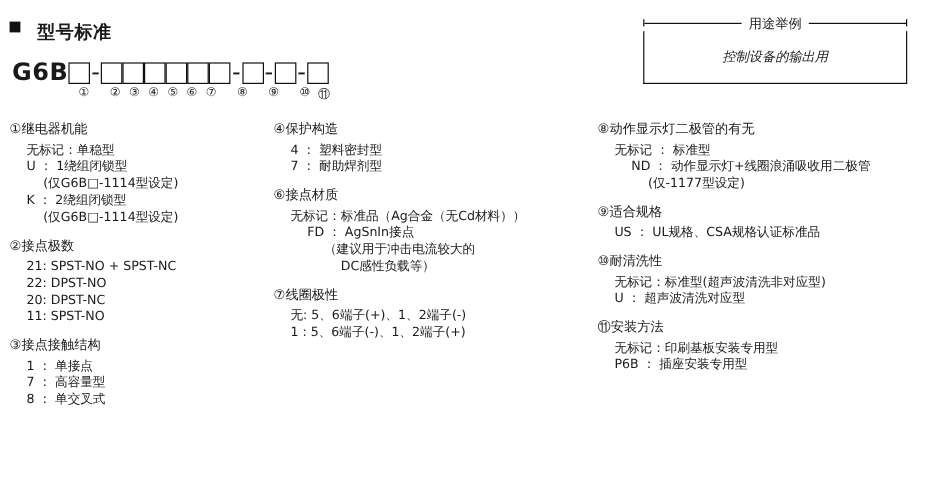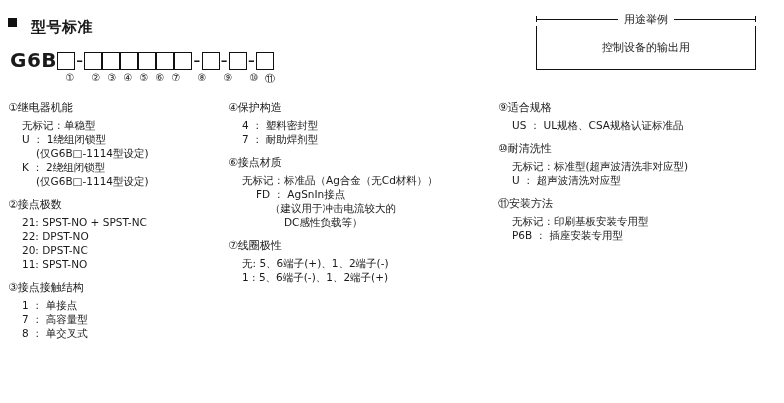--- a/index.html
+++ b/index.html
@@ -116,20 +116,21 @@
   }
   .use-body {
     border: 1px solid #111;
     border-top: none;
     height: 44px;
     box-sizing: border-box;
     display: flex;
     align-items: center;
     justify-content: center;
     font-size: 11px;
+    font-style: italic;
   }
 
   
   .col {
     position: absolute;
     top: 100px;
   }
   .col1 { left: 8px;  width: 210px; }
   .col2 { left: 228px; width: 260px; }
   .col3 { left: 498px; width: 280px; }
@@ -254,20 +255,26 @@
       <div class="ln ind4">DC感性负载等）</div>
     </div>
     <div class="sect">
       <div class="sect-title">⑦线圈极性</div>
       <div class="ln ind1">无: 5、6端子(+)、1、2端子(-)</div>
       <div class="ln ind1">1 : 5、6端子(-)、1、2端子(+)</div>
     </div>
   </div>
 <div class="col col3">
     <div class="sect">
+      <div class="sect-title">⑧动作显示灯二极管的有无</div>
+      <div class="ln ind1">无标记 ： 标准型</div>
+      <div class="ln ind2">ND ： 动作显示灯+线圈浪涌吸收用二极管</div>
+      <div class="ln ind3">(仅-1177型设定)</div>
+    </div>
+    <div class="sect">
       <div class="sect-title">⑨适合规格</div>
       <div class="ln ind1">US ： UL规格、CSA规格认证标准品</div>
     </div>
     <div class="sect">
       <div class="sect-title">⑩耐清洗性</div>
       <div class="ln ind1">无标记：标准型(超声波清洗非对应型)</div>
       <div class="ln ind1">U ： 超声波清洗对应型</div>
     </div>
     <div class="sect">
       <div class="sect-title">⑪安装方法</div>

